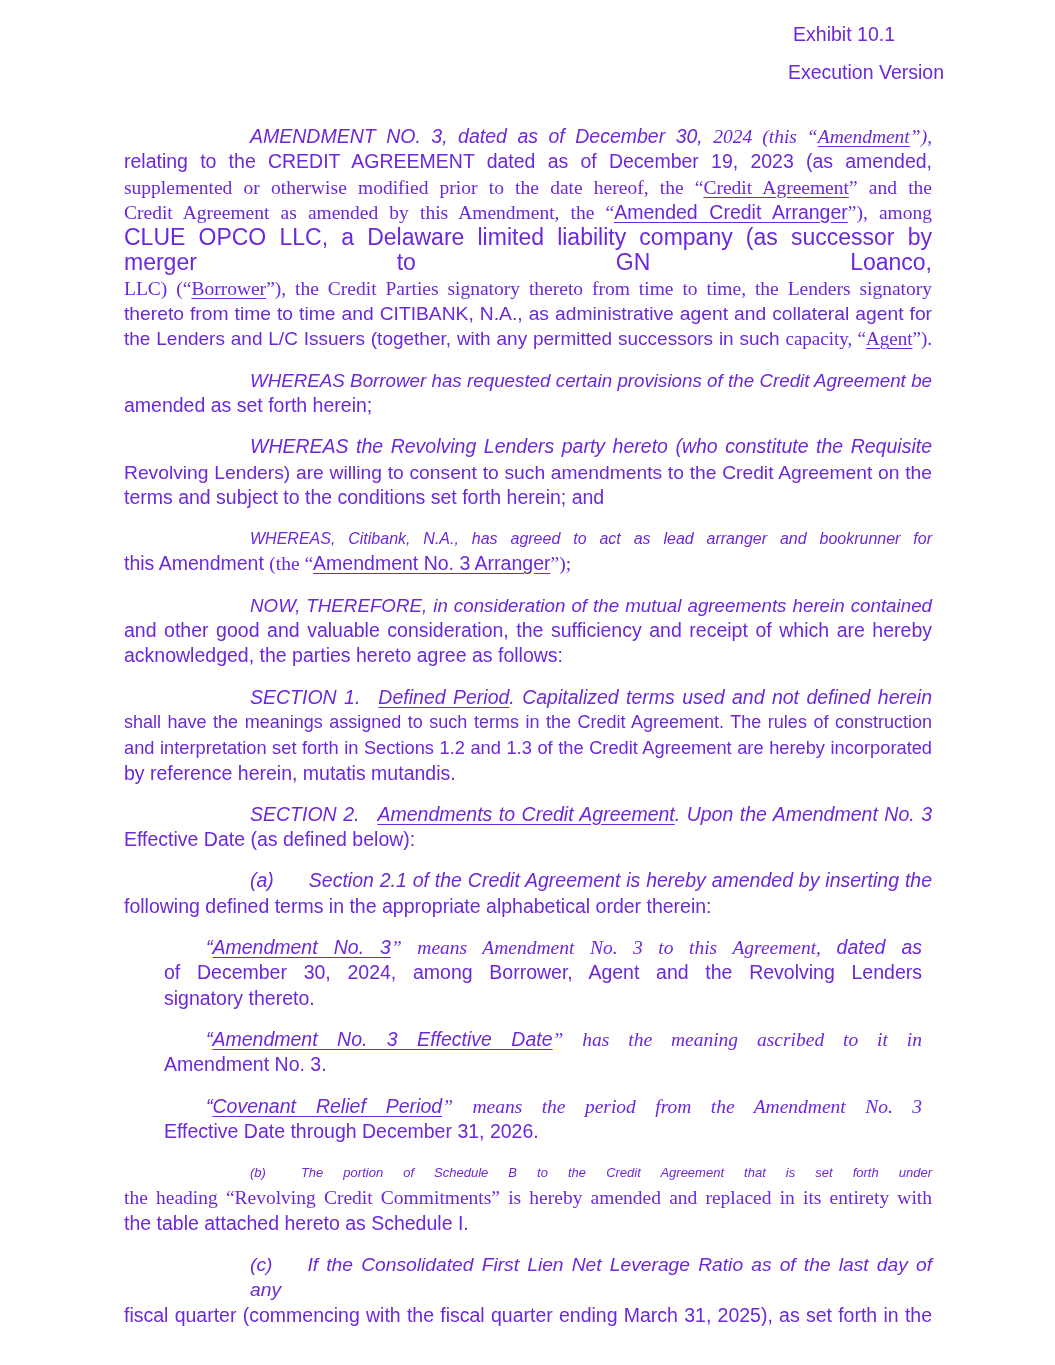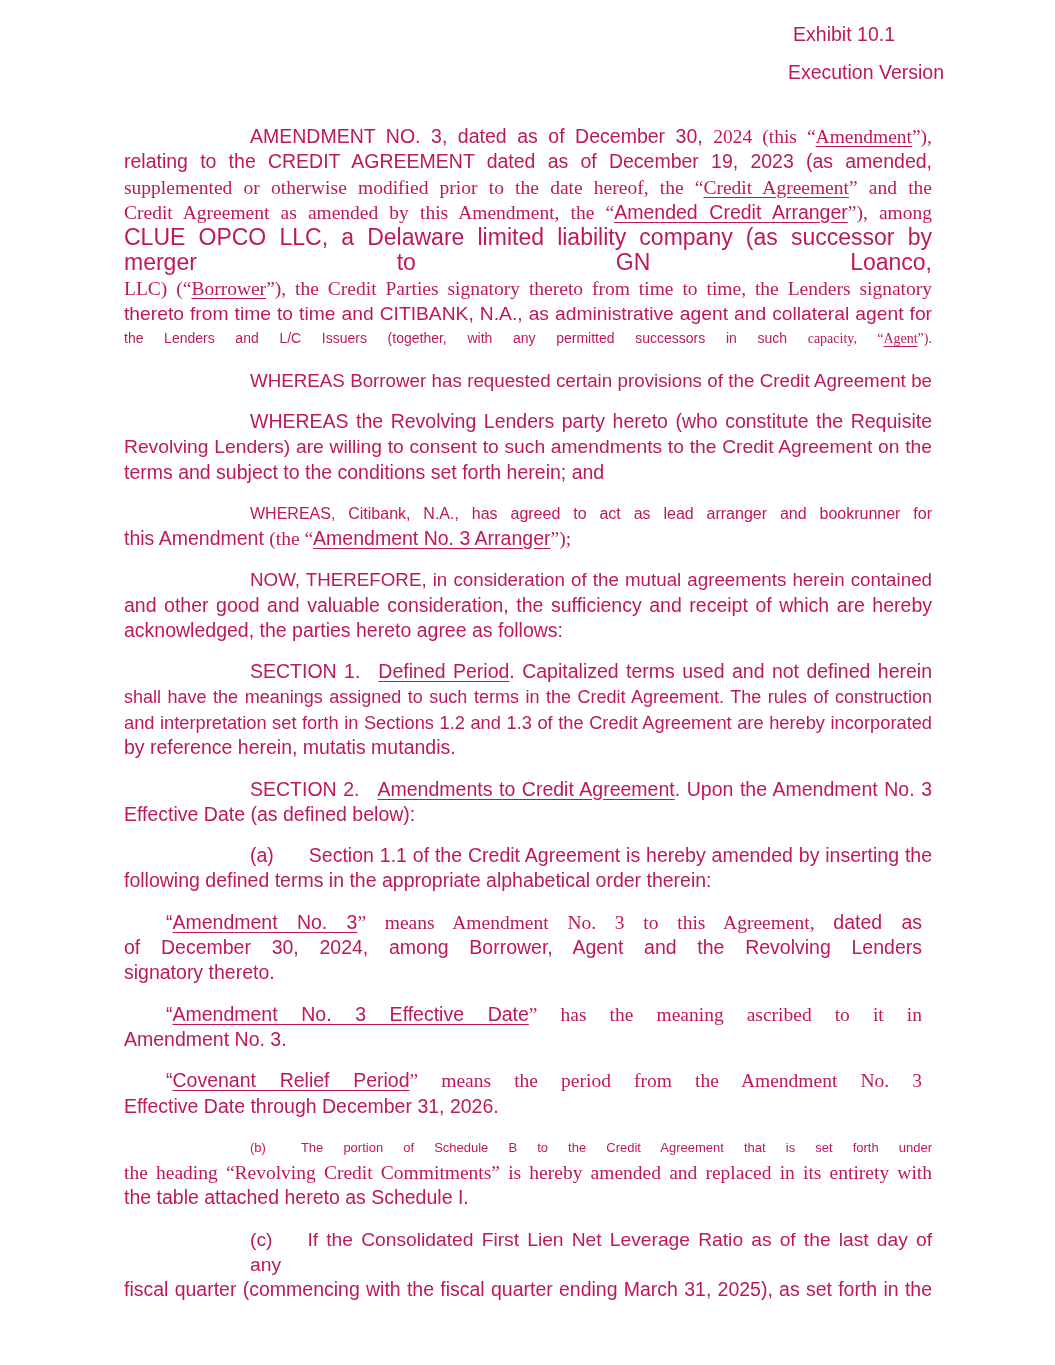--- a/index.html
+++ b/index.html
@@ -1,33 +1,33 @@
 <!DOCTYPE html>
 <html><head>
 <meta charset="utf-8">
 <style>
   html,body{margin:0;padding:0;background:#ffffff;}
   .page{
-    width:1055px;height:1365px;background:#ffffff;color:#be185d;
+    width:1055px;height:1365px;background:#ffffff;color:#6d28d9;
     position:relative;overflow:hidden;
     font-family:"Liberation Sans",sans-serif;font-size:19.5px;
   }
   .page-header{padding-top:24px;text-align:right;}
   .hdr-line{line-height:20px;padding-right:111px;}
   .hdr-line.exhibit{margin-bottom:18px;padding-right:160px;}
   .doc-body{margin:42px 123px 0 124px;}
   .para{margin:0 0 16px 0;}
   .line{
     line-height:25.3px;
     text-align:justify;text-align-last:left;
     white-space:normal;
   }
   .line.jst{text-align-last:justify;}
-  .line.first{padding-left:126px;}
-  .para.definition{margin-right:10px;}
+  .line.first{padding-left:126px;font-style:italic;}
+  .para.definition{margin-left:40px;margin-right:10px;}
   .para.definition .line.first{padding-left:42px;}
   .sans{font-family:"Liberation Sans",sans-serif;}
   .serif{font-family:"Liberation Serif",serif;}
   .u{text-decoration:underline;text-underline-offset:3px;}
   .tab{display:inline-block;height:1px;}
 </style>
 </head>
 <body>
 
 <div class="page">
@@ -37,24 +37,25 @@
   </div>
   <div class="doc-body">
       <div class="para body">
         <div class="line first jst" style=""><span class="sans">AMENDMENT NO. 3, dated as of December 30, </span><span class="serif">2024 (this “</span><span class="serif u">Amendment</span><span class="serif">”),</span></div>
         <div class="line jst" style=""><span class="sans">relating to the CREDIT AGREEMENT dated as of December 19, 2023 (as amended,</span></div>
         <div class="line jst" style=""><span class="serif">supplemented or otherwise modified prior to the date hereof, the “</span><span class="serif u">Credit Agreement</span><span class="serif">” and the</span></div>
         <div class="line jst" style=""><span class="serif">Credit Agreement as amended by this Amendment, the “</span><span class="sans u">Amended Credit Arranger</span><span class="serif">”), among</span></div>
         <div class="line jst" style="font-size: 23px;"><span class="sans">CLUE OPCO LLC, a Delaware limited liability company (as successor by merger to GN Loanco,</span></div>
         <div class="line jst" style=""><span class="serif">LLC) (“</span><span class="serif u">Borrower</span><span class="serif">”), the Credit Parties signatory thereto from time to time, the Lenders signatory</span></div>
         <div class="line jst" style="font-size: 19.25px;"><span class="sans">thereto from time to time and CITIBANK, N.A., as administrative agent and collateral agent for</span></div>
-        <div class="line jst" style="font-size: 14px;"><span class="sans">the Lenders and L/C Issuers (together, with any permitted successors in such </span><span class="serif">capacity, “</span><span class="serif u">Agent</span><span class="serif">”).</span></div>
+        <div class="line jst" style="font-size: 19px;"><span class="sans">the Lenders and L/C Issuers (together, with any permitted successors in such </span><span class="serif">capacity, “</span><span class="serif u">Agent</span><span class="serif">”).</span></div>
       </div>
       <div class="para body">
         <div class="line first jst" style="font-size: 18.75px;"><span class="sans">WHEREAS Borrower has requested certain provisions of the Credit Agreement be</span></div>
+        <div class="line" style=""><span class="sans">amended as set forth herein;</span></div>
       </div>
       <div class="para body">
         <div class="line first jst" style=""><span class="sans">WHEREAS the Revolving Lenders party hereto (who constitute the Requisite</span></div>
         <div class="line jst" style="font-size: 19.25px;"><span class="sans">Revolving Lenders) are willing to consent to such amendments to the Credit Agreement on the</span></div>
         <div class="line" style=""><span class="sans">terms and subject to the conditions set forth herein; and</span></div>
       </div>
       <div class="para body">
         <div class="line first jst" style="font-size: 16px;"><span class="sans">WHEREAS, Citibank, N.A., has agreed to act as lead arranger and bookrunner for</span></div>
         <div class="line" style=""><span class="sans">this Amendment </span><span class="serif">(the “</span><span class="sans u">Amendment No. 3 Arranger</span><span class="serif">”);</span></div>
       </div>
@@ -67,21 +68,21 @@
         <div class="line first jst" style=""><span class="sans">SECTION 1.</span><span class="tab" style="width: 18px;"></span><span class="sans u">Defined Period</span><span class="sans">.  Capitalized terms used and not defined herein</span></div>
         <div class="line jst" style="font-size: 18px;"><span class="sans">shall have the meanings assigned to such terms in the Credit Agreement.  The rules of construction</span></div>
         <div class="line jst" style="font-size: 18.25px;"><span class="sans">and interpretation set forth in Sections 1.2 and 1.3 of the Credit Agreement are hereby incorporated</span></div>
         <div class="line" style=""><span class="sans">by reference herein, mutatis mutandis.</span></div>
       </div>
       <div class="para body">
         <div class="line first jst" style=""><span class="sans">SECTION 2.</span><span class="tab" style="width: 18px;"></span><span class="sans u">Amendments to Credit Agreement</span><span class="sans">.  Upon the Amendment No. 3</span></div>
         <div class="line" style=""><span class="sans">Effective Date (as defined below):</span></div>
       </div>
       <div class="para body">
-        <div class="line first jst" style=""><span class="sans">(a)</span><span class="tab" style="width: 35px;"></span><span class="sans">Section 1.1 of the Credit Agreement is hereby amended by inserting the</span></div>
+        <div class="line first jst" style=""><span class="sans">(a)</span><span class="tab" style="width: 35px;"></span><span class="sans">Section 2.1 of the Credit Agreement is hereby amended by inserting the</span></div>
         <div class="line" style=""><span class="sans">following defined terms in the appropriate alphabetical order therein:</span></div>
       </div>
       <div class="para definition">
         <div class="line first jst" style=""><span class="sans">“</span><span class="sans u">Amendment No. 3</span><span class="serif">” means Amendment No. 3 to this Agreement, </span><span class="sans">dated as</span></div>
         <div class="line jst" style=""><span class="sans">of December 30, 2024, among Borrower, Agent and the Revolving Lenders</span></div>
         <div class="line" style=""><span class="sans">signatory thereto.</span></div>
       </div>
       <div class="para definition">
         <div class="line first jst" style=""><span class="sans">“</span><span class="sans u">Amendment No. 3 Effective Date</span><span class="serif">” has the meaning ascribed to it in</span></div>
         <div class="line" style=""><span class="sans">Amendment No. 3.</span></div>

